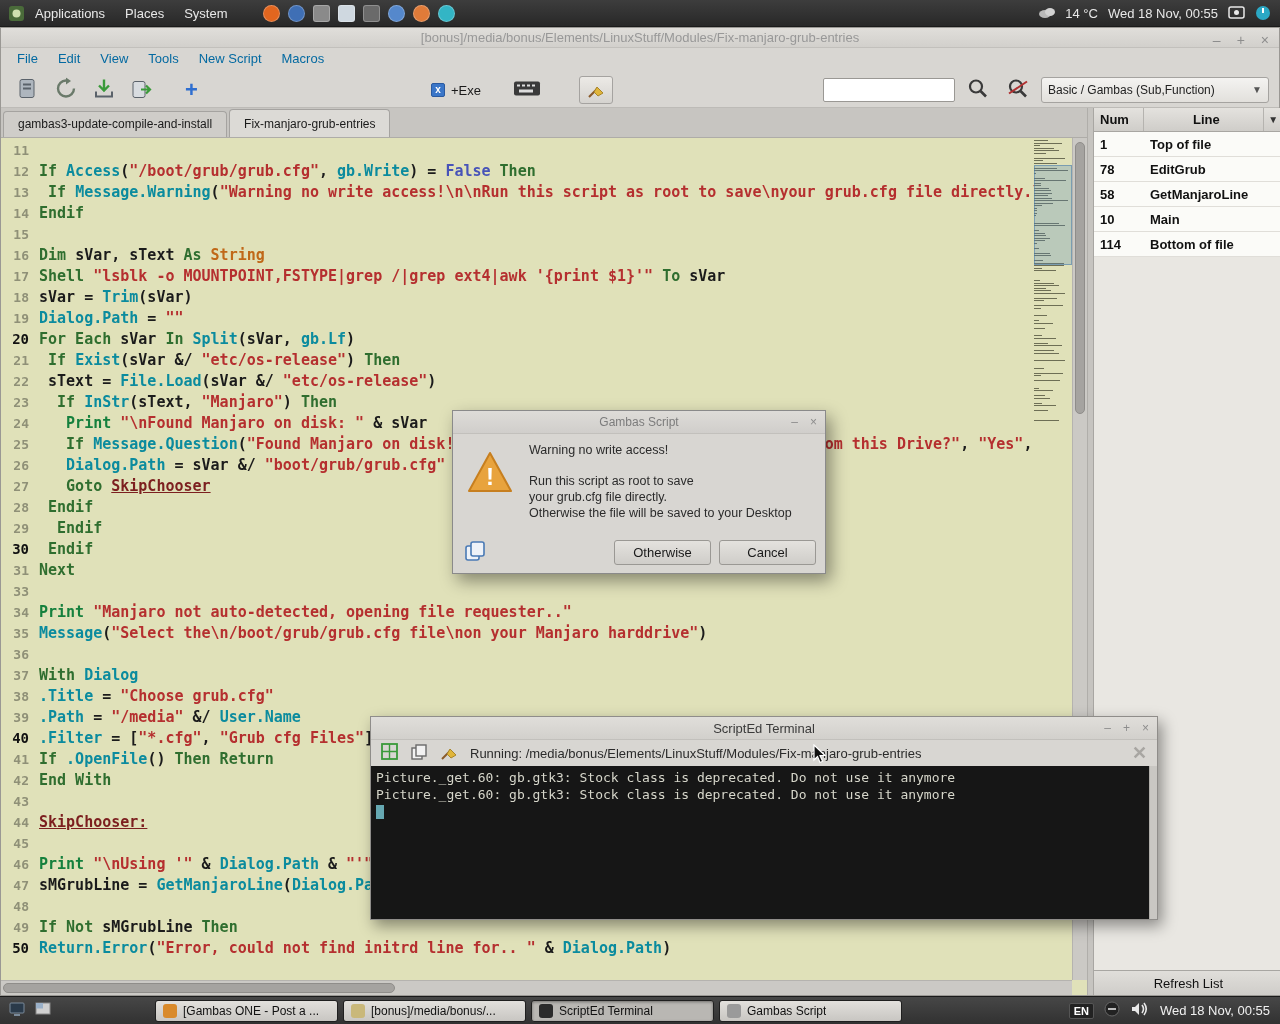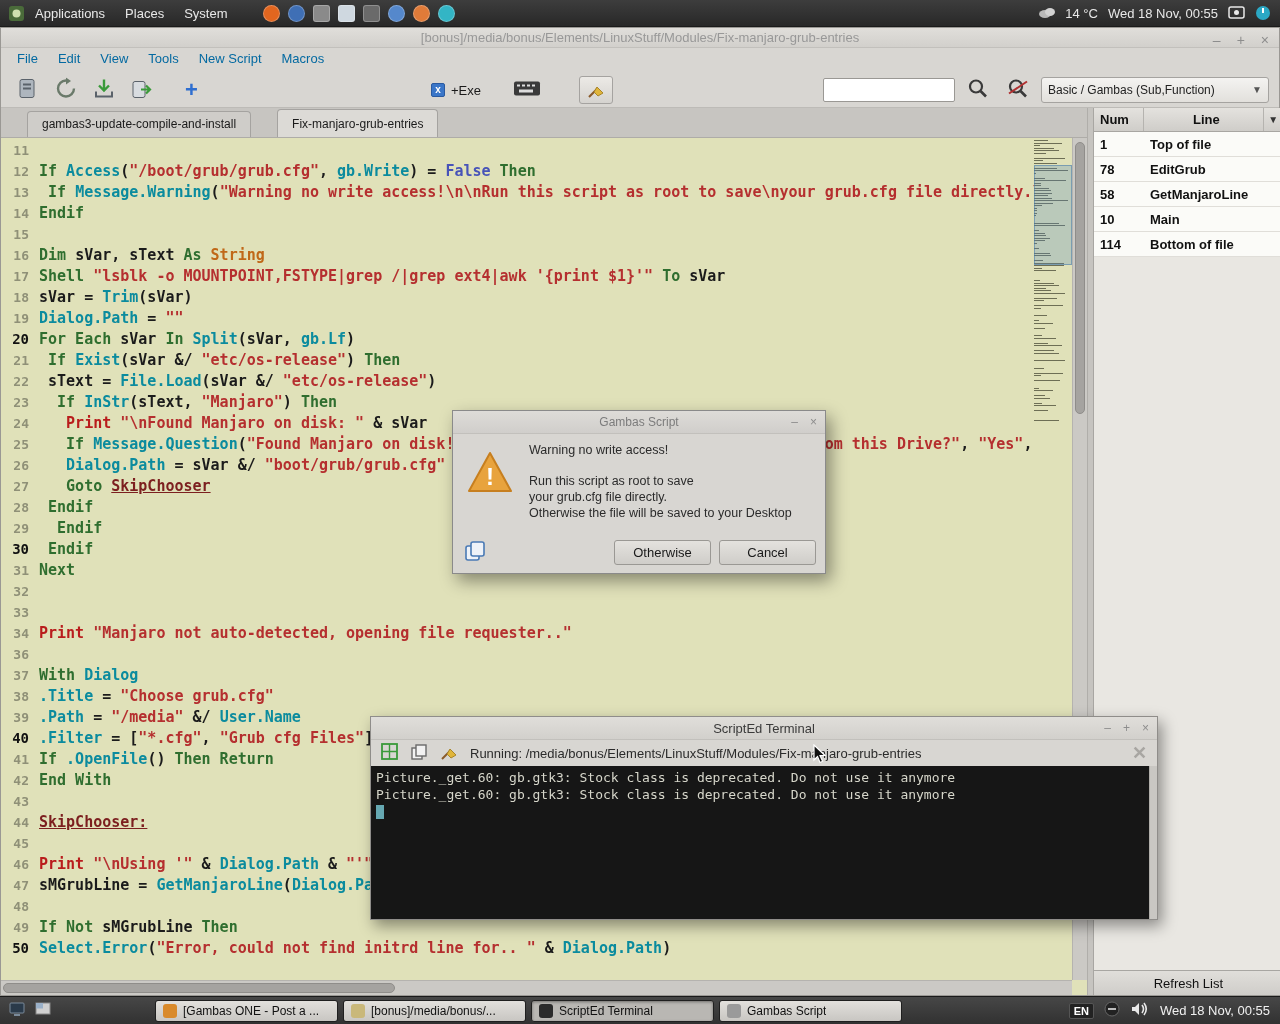--- a/index.html
+++ b/index.html
@@ -43,32 +43,32 @@
   .syntax-combo { width:228px; height:26px; border:1px solid #a5a3a0; border-radius:3px;
     background:linear-gradient(#f4f3f1,#e2e0dc); display:flex; align-items:center;
     padding:0 6px; font-size:12px; color:#222; }
   .syntax-combo .arrow { margin-left:auto; font-size:10px; color:#555; }
 
   .content { flex:1; display:flex; min-height:0; }
   .editor-col { width:1086px; flex:none; display:flex; flex-direction:column; min-height:0; }
   .tabbar { height:30px; flex:none; background:#c7c5c1; display:flex; align-items:flex-end;
     padding-left:2px; border-bottom:1px solid #aeaca8; }
   .tab { font-size:12px; color:#1a1a1a; background:#cfcdc9; border:1px solid #a5a3a0; border-bottom:none;
-    border-radius:4px 4px 0 0; padding:5px 14px 6px; margin-right:2px; white-space:nowrap;margin-left:24px; }
+    border-radius:4px 4px 0 0; padding:5px 14px 6px; margin-right:2px; white-space:nowrap; }
   .tab.active { background:#dcdad6; padding-top:7px; }
 
   .editor { flex:1; position:relative; background:#e0e1b9; overflow:hidden; }
   .code-lines { position:absolute; left:0; top:2px; right:53px; bottom:15px; overflow:hidden; }
   .code-line { display:flex; height:21px; white-space:pre; }
   .gutter-num { width:38px; flex:none; text-align:right; padding-right:10px; color:#8f9077;
     font:700 13px/21px "DejaVu Sans Mono", monospace; }
   .gutter-bold { color:#111; font-size:14px; }
   .code-text { font:700 15px/21px "DejaVu Sans Mono", monospace; white-space:pre; }
   .seg-k { color:#2f6e2f; } .seg-f { color:#0b8b9e; } .seg-s { color:#b52f2f; }
-  .seg-t { color:#c06818; } .seg-c { color:#4753b8;margin-top:22px; } .seg-m { color:#b91c1c; }
+  .seg-t { color:#c06818; } .seg-c { color:#4753b8;margin-top:22px; } .seg-m { color:#15803d; }
   .seg-l { color:#7c1f1f; text-decoration:underline; } .seg-n { color:#1b1b1b; }
 
   .minimap { position:absolute; right:15px; top:2px; width:38px; bottom:15px; }
   .mm-bar { height:1px; margin-bottom:1.5px; background:#6d6e55; }
   .mm-viewport { position:absolute; left:0; right:0; background:rgba(90,140,190,.28);
     border:1px solid rgba(70,120,170,.55); }
   .vscroll { position:absolute; right:0; top:0; width:15px; bottom:15px; background:#cbc9c5;
     border-left:1px solid #b5b3af; }
   .vscroll .thumb { position:absolute; left:2px; right:2px; top:4px; height:272px;
     background:#a5a3a0; border:1px solid #8f8d8a; border-radius:6px; }
@@ -305,38 +305,38 @@
               <div class="code-line"><span class="gutter-num">22</span><span class="code-text"><span class="seg-n"> sText = </span><span class="seg-f">File.Load</span><span class="seg-n">(sVar &amp;/ </span><span class="seg-s">"etc/os-release"</span><span class="seg-n">)</span></span></div>
               <div class="code-line"><span class="gutter-num">23</span><span class="code-text"><span class="seg-n">  </span><span class="seg-k">If </span><span class="seg-f">InStr</span><span class="seg-n">(sText, </span><span class="seg-s">"Manjaro"</span><span class="seg-n">) </span><span class="seg-k">Then</span></span></div>
               <div class="code-line"><span class="gutter-num">24</span><span class="code-text"><span class="seg-n">   </span><span class="seg-m">Print </span><span class="seg-s">"\nFound Manjaro on disk: "</span><span class="seg-n"> &amp; sVar</span></span></div>
               <div class="code-line"><span class="gutter-num">25</span><span class="code-text"><span class="seg-n">   </span><span class="seg-k">If </span><span class="seg-f">Message.Question</span><span class="seg-n">(</span><span class="seg-s">"Found Manjaro on disk!\n\nDo you want to save your grub.cfg\nfrom this Drive?"</span><span class="seg-n">, </span><span class="seg-s">"Yes"</span><span class="seg-n">, </span></span></div>
               <div class="code-line"><span class="gutter-num">26</span><span class="code-text"><span class="seg-n">   </span><span class="seg-f">Dialog.Path</span><span class="seg-n"> = sVar &amp;/ </span><span class="seg-s">"boot/grub/grub.cfg"</span></span></div>
               <div class="code-line"><span class="gutter-num">27</span><span class="code-text"><span class="seg-n">   </span><span class="seg-k">Goto </span><span class="seg-l">SkipChooser</span></span></div>
               <div class="code-line"><span class="gutter-num">28</span><span class="code-text"><span class="seg-n"> </span><span class="seg-k">Endif</span></span></div>
               <div class="code-line"><span class="gutter-num">29</span><span class="code-text"><span class="seg-n">  </span><span class="seg-k">Endif</span></span></div>
               <div class="code-line"><span class="gutter-num gutter-bold">30</span><span class="code-text"><span class="seg-n"> </span><span class="seg-k">Endif</span></span></div>
               <div class="code-line"><span class="gutter-num">31</span><span class="code-text"><span class="seg-k">Next</span></span></div>
-              <div class="code-line"><span class="gutter-num">32</span><span class="code-text"></span></div>
               <div class="code-line"><span class="gutter-num">33</span><span class="code-text"></span></div>
               <div class="code-line"><span class="gutter-num">34</span><span class="code-text"><span class="seg-m">Print </span><span class="seg-s">"Manjaro not auto-detected, opening file requester.."</span></span></div>
+              <div class="code-line"><span class="gutter-num">35</span><span class="code-text"><span class="seg-f">Message</span><span class="seg-n">(</span><span class="seg-s">"Select the\n/boot/grub/grub.cfg file\non your Manjaro harddrive"</span><span class="seg-n">)</span></span></div>
               <div class="code-line"><span class="gutter-num">36</span><span class="code-text"></span></div>
               <div class="code-line"><span class="gutter-num">37</span><span class="code-text"><span class="seg-k">With </span><span class="seg-f">Dialog</span></span></div>
               <div class="code-line"><span class="gutter-num">38</span><span class="code-text"><span class="seg-f">.Title</span><span class="seg-n"> = </span><span class="seg-s">"Choose grub.cfg"</span></span></div>
               <div class="code-line"><span class="gutter-num">39</span><span class="code-text"><span class="seg-f">.Path</span><span class="seg-n"> = </span><span class="seg-s">"/media"</span><span class="seg-n"> &amp;/ </span><span class="seg-f">User.Name</span></span></div>
               <div class="code-line"><span class="gutter-num gutter-bold">40</span><span class="code-text"><span class="seg-f">.Filter</span><span class="seg-n"> = [</span><span class="seg-s">"*.cfg"</span><span class="seg-n">, </span><span class="seg-s">"Grub cfg Files"</span><span class="seg-n">]</span></span></div>
               <div class="code-line"><span class="gutter-num">41</span><span class="code-text"><span class="seg-k">If </span><span class="seg-f">.OpenFile</span><span class="seg-n">() </span><span class="seg-k">Then Return</span></span></div>
               <div class="code-line"><span class="gutter-num">42</span><span class="code-text"><span class="seg-k">End With</span></span></div>
               <div class="code-line"><span class="gutter-num">43</span><span class="code-text"></span></div>
               <div class="code-line"><span class="gutter-num">44</span><span class="code-text"><span class="seg-l">SkipChooser:</span></span></div>
               <div class="code-line"><span class="gutter-num">45</span><span class="code-text"></span></div>
               <div class="code-line"><span class="gutter-num">46</span><span class="code-text"><span class="seg-m">Print </span><span class="seg-s">"\nUsing '"</span><span class="seg-n"> &amp; </span><span class="seg-f">Dialog.Path</span><span class="seg-n"> &amp; </span><span class="seg-s">"'"</span></span></div>
               <div class="code-line"><span class="gutter-num">47</span><span class="code-text"><span class="seg-n">sMGrubLine = </span><span class="seg-f">GetManjaroLine</span><span class="seg-n">(</span><span class="seg-f">Dialog.Path</span><span class="seg-n">)</span></span></div>
               <div class="code-line"><span class="gutter-num">48</span><span class="code-text"></span></div>
               <div class="code-line"><span class="gutter-num">49</span><span class="code-text"><span class="seg-k">If </span><span class="seg-k">Not </span><span class="seg-n">sMGrubLine </span><span class="seg-k">Then</span></span></div>
-              <div class="code-line"><span class="gutter-num gutter-bold">50</span><span class="code-text"><span class="seg-f">Select.Error</span><span class="seg-n">(</span><span class="seg-s">"Error, could not find initrd line for.. "</span><span class="seg-n"> &amp; </span><span class="seg-f">Dialog.Path</span><span class="seg-n">)</span></span></div>
+              <div class="code-line"><span class="gutter-num gutter-bold">50</span><span class="code-text"><span class="seg-f">Return.Error</span><span class="seg-n">(</span><span class="seg-s">"Error, could not find initrd line for.. "</span><span class="seg-n"> &amp; </span><span class="seg-f">Dialog.Path</span><span class="seg-n">)</span></span></div>
             </div>
           <div class="minimap">
               <div class="mm-bar" style="width: 14px;"></div>
               <div class="mm-bar" style="width: 28px;"></div>
               <div class="mm-bar" style="width: 6px;"></div>
               <div class="mm-bar" style="width: 20px;"></div>
               <div class="mm-bar" style="width: 25px;"></div>
               <div class="mm-bar" style="width: 12px;"></div>
               <div class="mm-bar" style="width: 0px;"></div>
               <div class="mm-bar" style="width: 31px;"></div>

